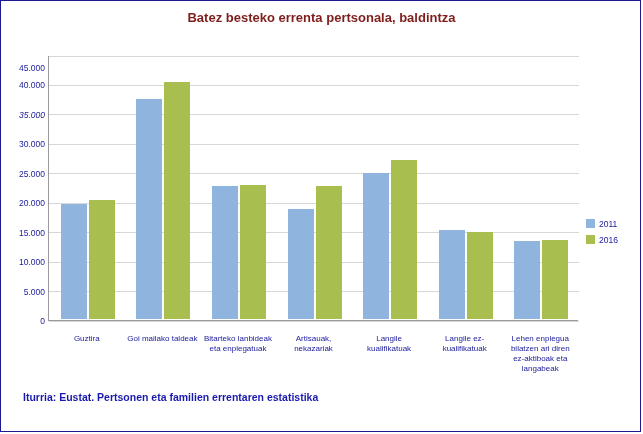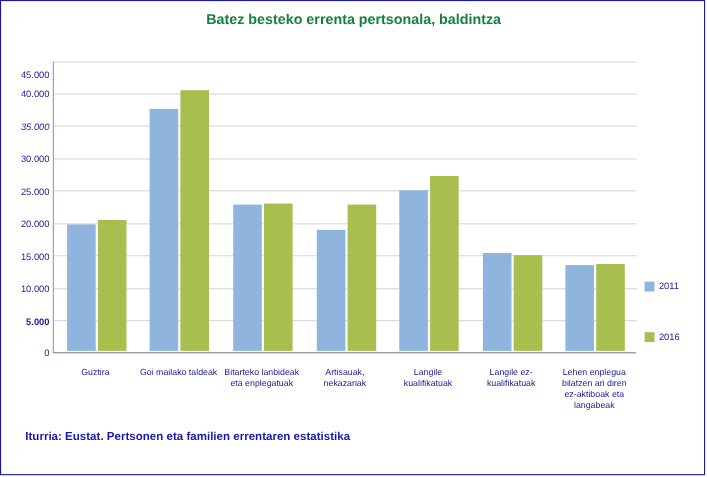--- a/index.html
+++ b/index.html
@@ -20,21 +20,21 @@
     box-sizing: border-box;
     background: #ffffff;
     overflow: hidden;
   }
   #title {
     position: absolute;
     left: 0;
     top: 8px;
     width: 641px;
     text-align: center;
-    color: #15803d;
+    color: #7f1d1d;
     font-weight: bold;
     font-size: 13px;
     line-height: 18px;
   }
   #title .line2 { display: block; }
 
   
   #plot {
     position: absolute;
     left: 47px;
@@ -116,23 +116,22 @@
 
   #legend {
     position: absolute;
     left: 585px;
     top: 218px;
     font-size: 8.5px;
     color: #1a1a9c;
   }
   .legend-row {
     display: flex;
-    align-items: flex-end;
+    align-items: flex-start;
     margin-bottom: 6px;
-    margin-top: 36px;
   }
   .swatch {
     width: 9px;
     height: 9px;
     margin-right: 4px;
   }
   .swatch.s2011 { background: #8fb4dd; }
   .swatch.s2016 { background: #a8bf4f; }
 
   #source {
@@ -155,21 +154,21 @@
 
   <div id="ylabels">
       <div class="ytick-label" style="top: 12px;">45.000</div>
       <div class="ytick-label" style="top: 29.4444px;">40.000</div>
       <div class="ytick-label" style="top: 58.8889px; font-style: italic;">35.000</div>
       <div class="ytick-label" style="top: 88.3333px;">30.000</div>
       <div class="ytick-label" style="top: 117.778px;">25.000</div>
       <div class="ytick-label" style="top: 147.222px;">20.000</div>
       <div class="ytick-label" style="top: 176.667px;">15.000</div>
       <div class="ytick-label" style="top: 206.111px;">10.000</div>
-      <div class="ytick-label" style="top: 235.556px; font-weight: bold;">5.000</div>
+      <div class="ytick-label" style="top: 235.556px;">5.000</div>
       <div class="ytick-label" style="top: 265px;">0</div>
     </div>
 
   <div id="plot">
     <div id="plot-area">
       <div id="gridlines">
           <div class="gridline" style="top: -0.5px;"></div>
           <div class="gridline" style="top: 28.9444px;"></div>
           <div class="gridline" style="top: 58.3889px;"></div>
           <div class="gridline" style="top: 87.8333px;"></div>

